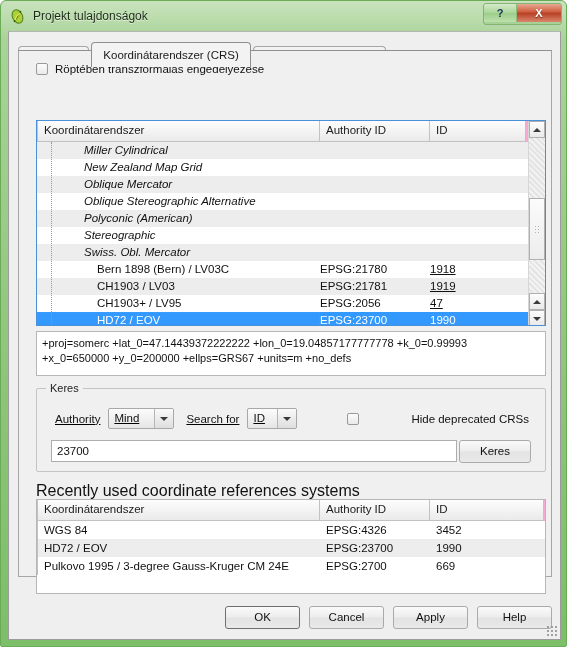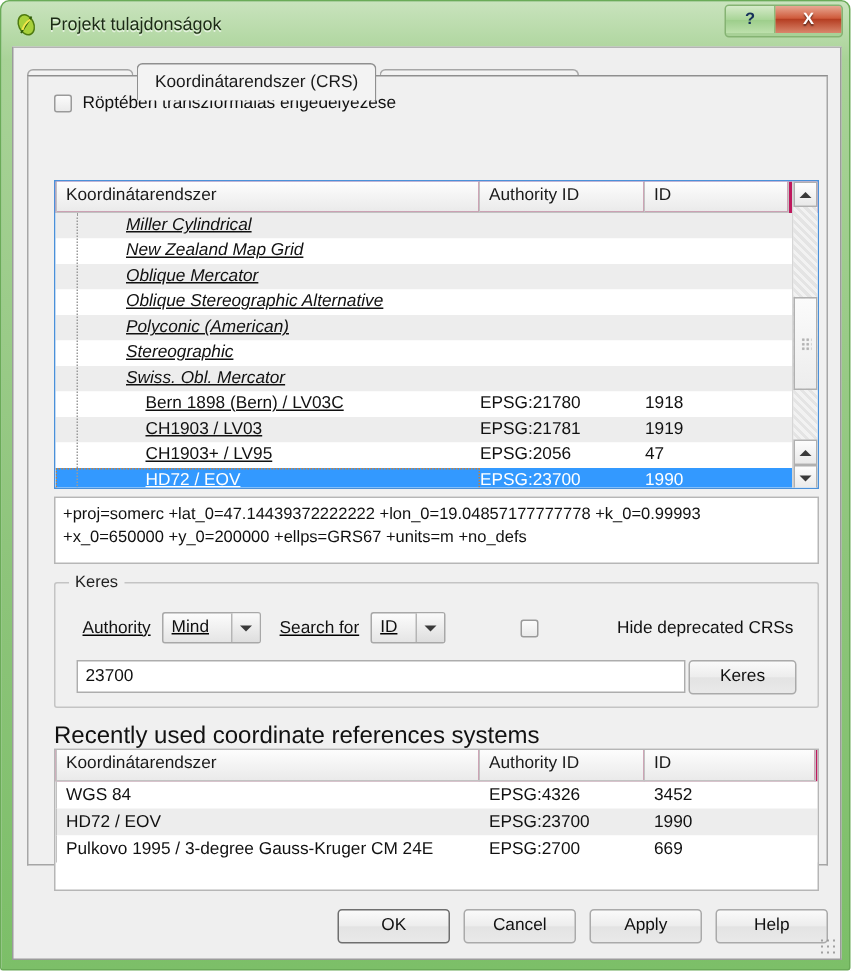--- a/index.html
+++ b/index.html
@@ -171,21 +171,21 @@
     height: 206px;
     box-sizing: border-box;
     border: 1px solid #4a90d9;
     background: #ffffff;
     overflow: hidden;
   }
   .hdr-row {
     display: flex;
     height: 21px;
     box-sizing: border-box;
-    background: #be185d;
+    background: #f9a8d4;
   }
   .hdr-cell {
     box-sizing: border-box;
     height: 21px;
     line-height: 19px;
     padding-left: 6px;
     font-size: 11.5px;
     color: #1a1a1a;
     background: linear-gradient(to bottom, #fdfdfd, #eaeaea);
     border: 1px solid #c2c2c2;
@@ -217,23 +217,23 @@
   .trow.sel { background: #3399ff; color: #ffffff; }
   .trow.sel .tc { color: #ffffff; }
   .tc {
     box-sizing: border-box;
     font-size: 11.5px;
     line-height: 17px;
     white-space: nowrap;
     overflow: hidden;
     color: #111;
   }
-  .tc0 { width: 283px; position: relative; text-decoration: underline; }
+  .tc0 { width: 283px; position: relative; }
   .tc1 { width: 110px; }
-  .tc2 { width: 96px; }
+  .tc2 { width: 96px; text-decoration: underline; }
   .group .tc0 { font-style: italic; padding-left: 47px; }
   .leaf  .tc0 { padding-left: 60px; }
   .trow.sel .tc0 {
     outline: 1px dotted #c08040;
     outline-offset: -1px;
   }
   .vline {
     position: absolute;
     left: 14px;
     top: 0;

